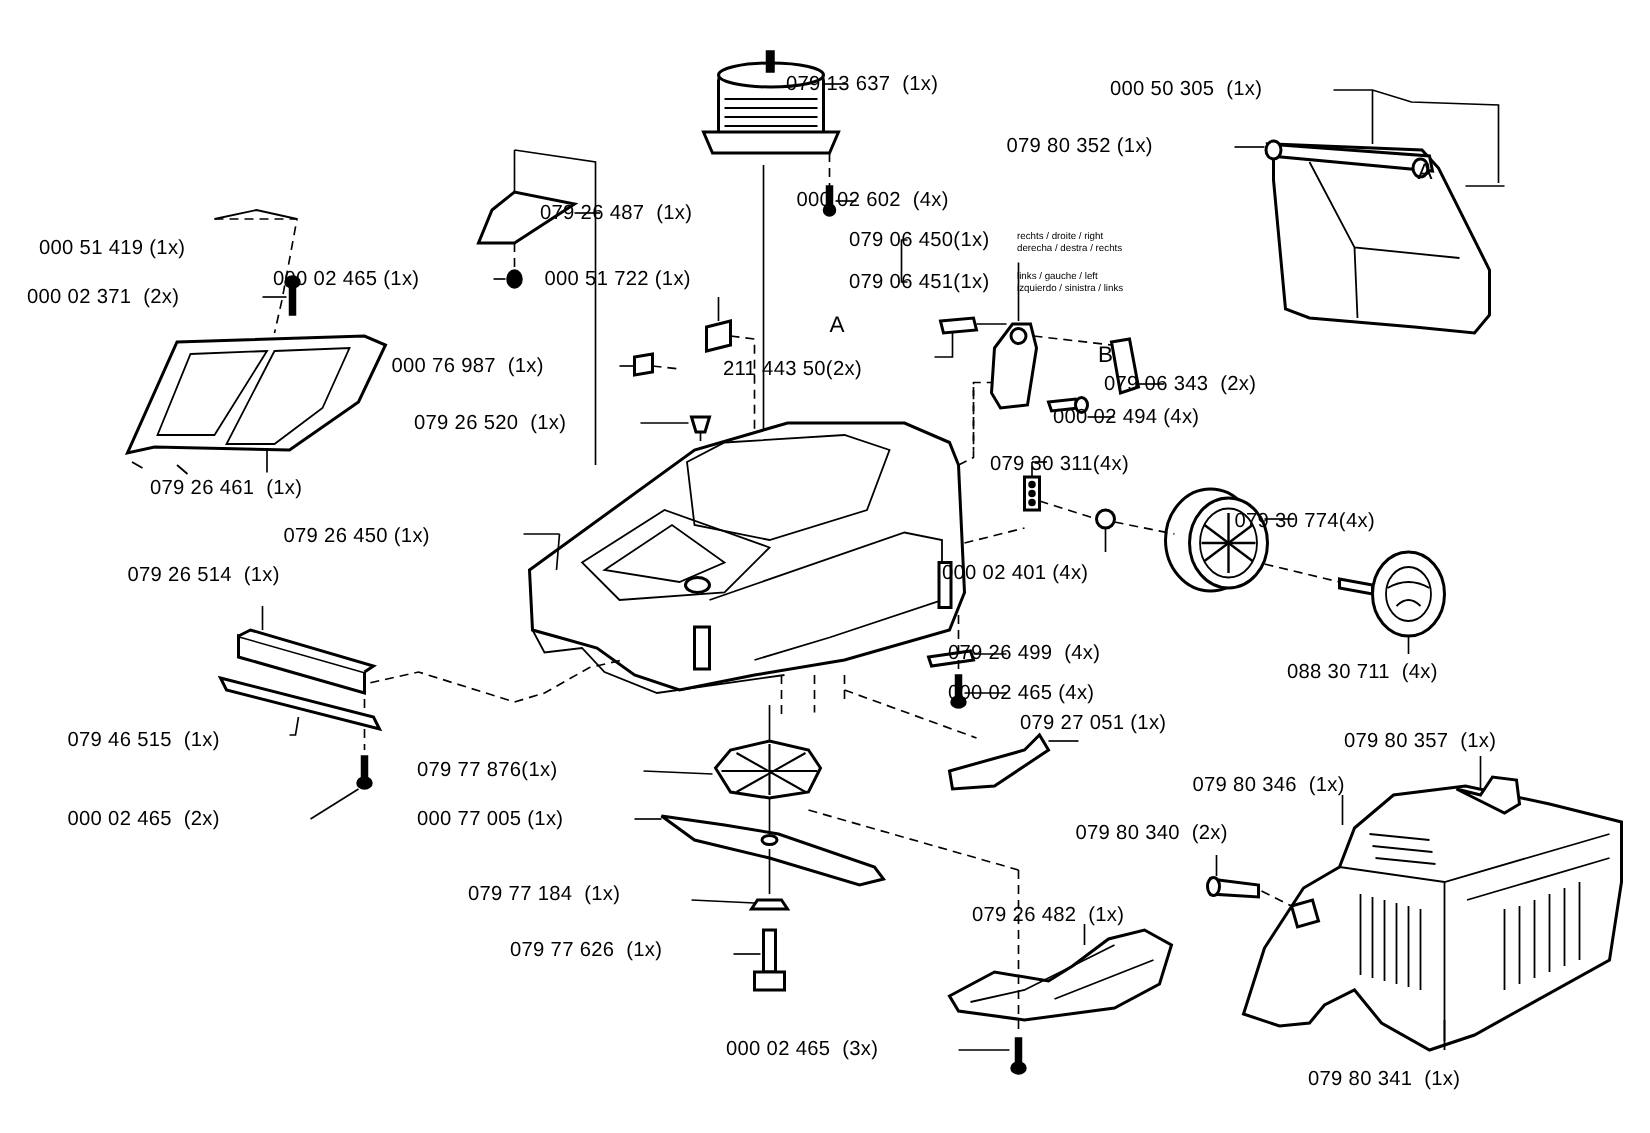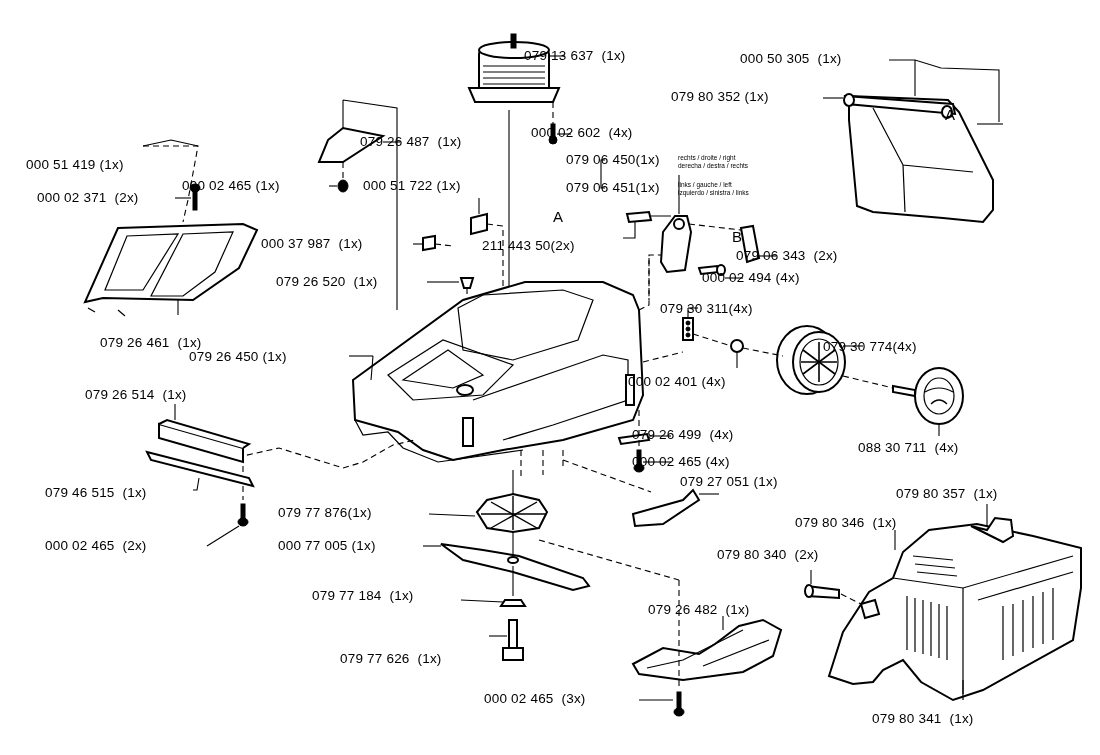--- a/index.html
+++ b/index.html
@@ -246,51 +246,51 @@
 
     <path class="dash" d="M606 258 L606 300"></path>
   </svg>
 
   
   <span class="lbl" style="left:524px;top:49px"><span>079 13 637</span>&nbsp;&nbsp;<span>(1x)</span></span>
   <span class="lbl" style="left:531px;top:126px"><span>000 02 602</span>&nbsp;&nbsp;<span>(4x)</span></span>
   <span class="lbl" style="left:360px;top:135px"><span>079 26 487</span>&nbsp;&nbsp;<span>(1x)</span></span>
   <span class="lbl" style="left:182px;top:179px"><span>000 02 465</span>&nbsp;<span>(1x)</span></span>
   <span class="lbl" style="left:26px;top:158px"><span>000 51 419</span>&nbsp;<span>(1x)</span></span>
-  <span class="lbl" style="left:37px;top:191px"><span>000 02 371</span>&nbsp;&nbsp;<span>(2x)</span></span>
-  <span class="lbl" style="left:100px;top:336px"><span>079 26 461</span>&nbsp;&nbsp;<span>(1x)</span></span>
+  <span class="lbl" style="left:18px;top:191px"><span>000 02 371</span>&nbsp;&nbsp;<span>(2x)</span></span>
+  <span class="lbl" style="left:100px;top:318px"><span>079 26 461</span>&nbsp;&nbsp;<span>(1x)</span></span>
   <span class="lbl" style="left:363px;top:179px"><span>000 51 722</span>&nbsp;<span>(1x)</span></span>
-  <span class="lbl" style="left:261px;top:237px"><span>000 37 987</span>&nbsp;&nbsp;<span>(1x)</span></span>
+  <span class="lbl" style="left:261px;top:237px"><span>000 76 987</span>&nbsp;&nbsp;<span>(1x)</span></span>
   <span class="lbl" style="left:276px;top:275px"><span>079 26 520</span>&nbsp;&nbsp;<span>(1x)</span></span>
   <span class="lbl" style="left:189px;top:350px"><span>079 26 450</span>&nbsp;<span>(1x)</span></span>
   <span class="lbl" style="left:566px;top:153px"><span>079 06 450</span><span>(1x)</span></span>
   <span class="lbl" style="left:566px;top:181px"><span>079 06 451</span><span>(1x)</span></span>
   <span class="note" style="left:678px;top:154px"><span>rechts / droite / right</span><br><span>derecha / destra / rechts</span></span>
   <span class="note" style="left:678px;top:181px"><span>links / gauche / left</span><br><span>izquierdo / sinistra / links</span></span>
   <span class="lbl" style="left:482px;top:239px"><span>211 443 50</span><span>(2x)</span></span>
   <span class="lbl" style="left:736px;top:249px"><span>079 06 343</span>&nbsp;&nbsp;<span>(2x)</span></span>
   <span class="lbl" style="left:702px;top:271px"><span>000 02 494</span>&nbsp;<span>(4x)</span></span>
   <span class="letter" style="left:553px;top:209px">A</span>
   <span class="letter" style="left:732px;top:229px">B</span>
   <span class="lbl" style="left:740px;top:52px"><span>000 50 305</span>&nbsp;&nbsp;<span>(1x)</span></span>
   <span class="lbl" style="left:671px;top:90px"><span>079 80 352</span>&nbsp;<span>(1x)</span></span>
   <span class="letter" style="left:945px;top:107px">A</span>
   <span class="lbl" style="left:660px;top:302px"><span>079 30 311</span><span>(4x)</span></span>
   <span class="lbl" style="left:628px;top:375px"><span>000 02 401</span>&nbsp;<span>(4x)</span></span>
   <span class="lbl" style="left:823px;top:340px"><span>079 30 774</span><span>(4x)</span></span>
   <span class="lbl" style="left:858px;top:441px"><span>088 30 711</span>&nbsp;&nbsp;<span>(4x)</span></span>
   <span class="lbl" style="left:632px;top:428px"><span>079 26 499</span>&nbsp;&nbsp;<span>(4x)</span></span>
   <span class="lbl" style="left:632px;top:455px"><span>000 02 465</span>&nbsp;<span>(4x)</span></span>
-  <span class="lbl" style="left:85px;top:388px"><span>079 26 514</span>&nbsp;&nbsp;<span>(1x)</span></span>
+  <span class="lbl" style="left:85px;top:376px"><span>079 26 514</span>&nbsp;&nbsp;<span>(1x)</span></span>
   <span class="lbl" style="left:45px;top:486px"><span>079 46 515</span>&nbsp;&nbsp;<span>(1x)</span></span>
   <span class="lbl" style="left:45px;top:539px"><span>000 02 465</span>&nbsp;&nbsp;<span>(2x)</span></span>
   <span class="lbl" style="left:680px;top:475px"><span>079 27 051</span>&nbsp;<span>(1x)</span></span>
   <span class="lbl" style="left:278px;top:506px"><span>079 77 876</span><span>(1x)</span></span>
   <span class="lbl" style="left:278px;top:539px"><span>000 77 005</span>&nbsp;<span>(1x)</span></span>
   <span class="lbl" style="left:312px;top:589px"><span>079 77 184</span>&nbsp;&nbsp;<span>(1x)</span></span>
-  <span class="lbl" style="left:340px;top:652px"><span>079 77 626</span>&nbsp;&nbsp;<span>(1x)</span></span>
+  <span class="lbl" style="left:340px;top:626px"><span>079 77 626</span>&nbsp;&nbsp;<span>(1x)</span></span>
   <span class="lbl" style="left:648px;top:603px"><span>079 26 482</span>&nbsp;&nbsp;<span>(1x)</span></span>
   <span class="lbl" style="left:484px;top:692px"><span>000 02 465</span>&nbsp;&nbsp;<span>(3x)</span></span>
   <span class="lbl" style="left:896px;top:487px"><span>079 80 357</span>&nbsp;&nbsp;<span>(1x)</span></span>
   <span class="lbl" style="left:795px;top:516px"><span>079 80 346</span>&nbsp;&nbsp;<span>(1x)</span></span>
   <span class="lbl" style="left:717px;top:548px"><span>079 80 340</span>&nbsp;&nbsp;<span>(2x)</span></span>
   <span class="lbl" style="left:872px;top:712px"><span>079 80 341</span>&nbsp;&nbsp;<span>(1x)</span></span>
 </div>
 
 </body></html>

